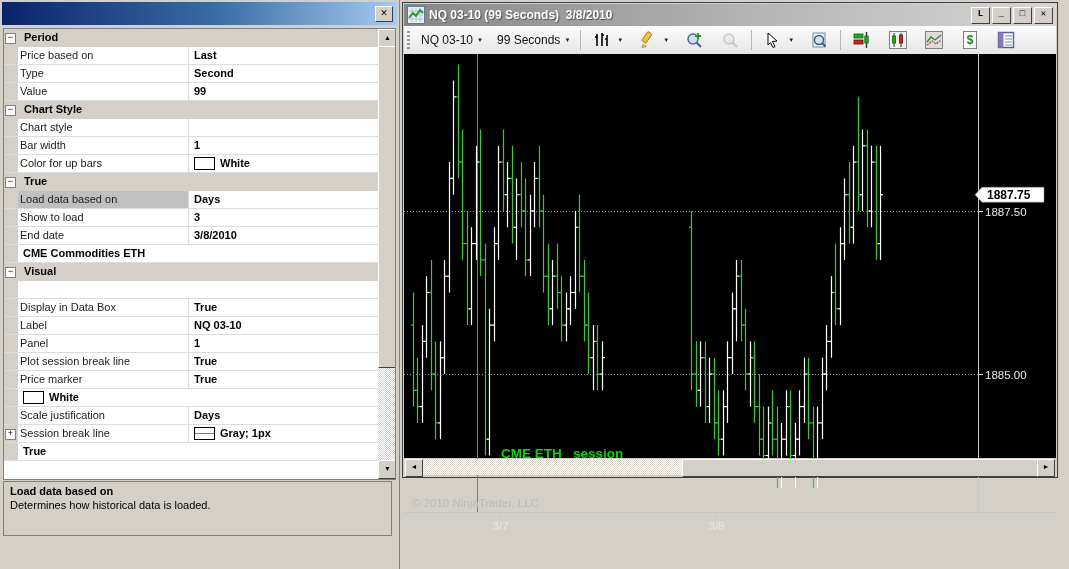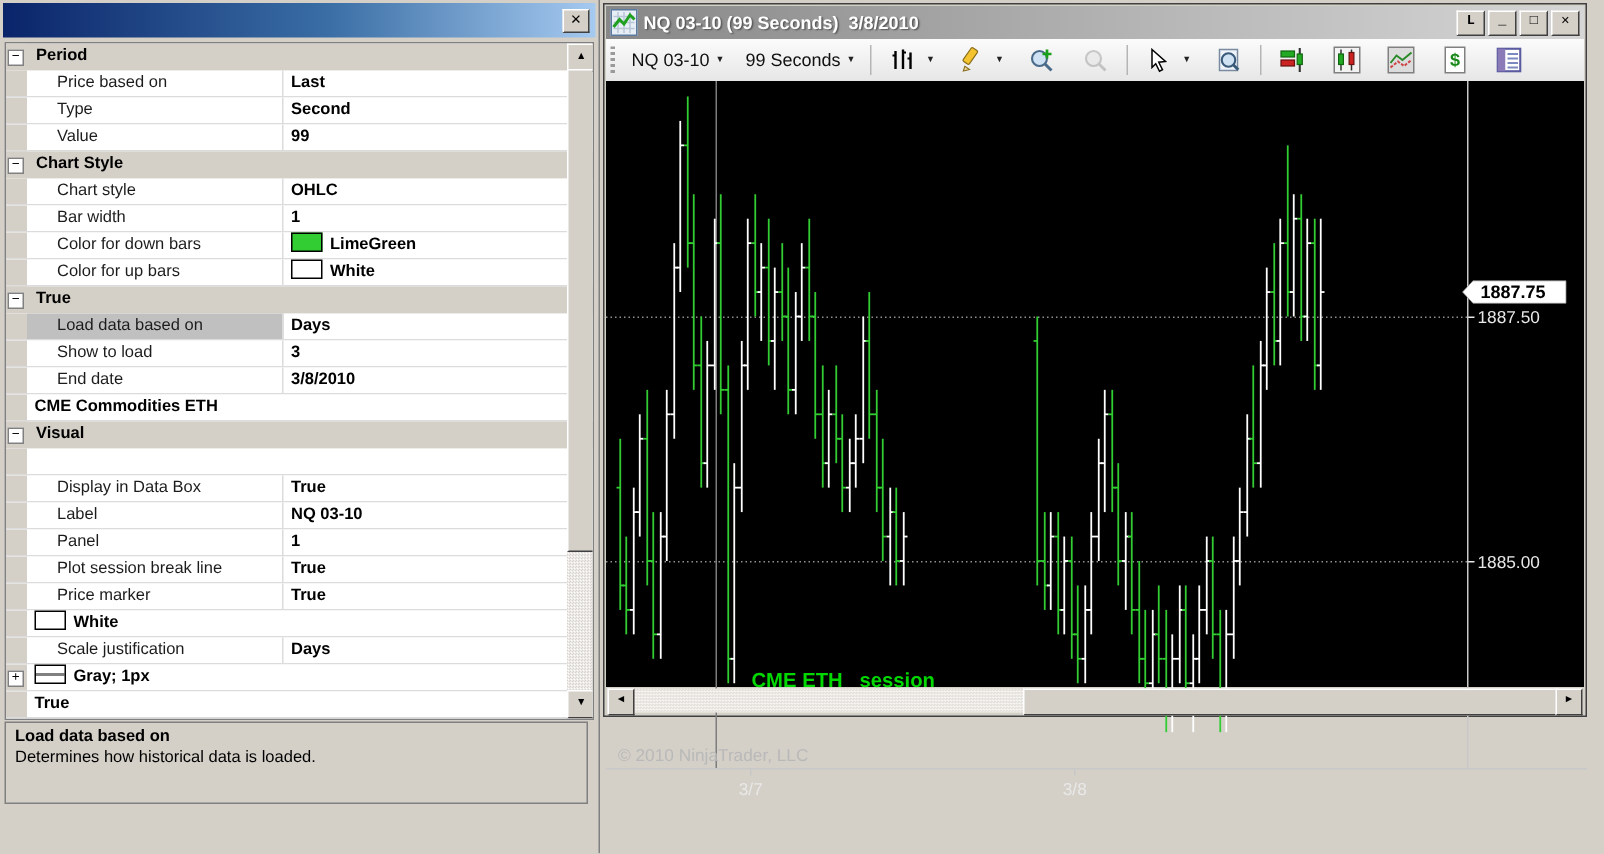--- a/index.html
+++ b/index.html
@@ -16,23 +16,23 @@
              font-size:9px;font-weight:bold;text-align:center;line-height:13px;color:#000;cursor:default;}
   #propgrid{position:absolute;left:3px;top:28px;width:391px;height:450px;background:#fff;
             border:1px solid #808080;overflow:hidden;}
   .prow{position:relative;height:18px;line-height:17px;font-size:11px;display:flex;
         border-bottom:1px solid #dcdcdc;box-sizing:border-box;background:#fff;}
   .pmargin{width:14px;flex:0 0 14px;background:#d4d0c8;position:relative;}
   .expbox{position:absolute;left:1px;top:4px;width:9px;height:9px;background:#fff;
           border:1px solid #808080;font-size:9px;line-height:7px;text-align:center;color:#000;}
   .prow.cat{background:#d4d0c8;border-bottom:1px solid #d4d0c8;}
   .catlabel{font-weight:bold;color:#000;padding-left:6px;}
-  .plabel{width:171px;flex:0 0 171px;padding-left:20px;color:#1c1c1c;
+  .plabel{width:171px;flex:0 0 171px;padding-left:2px;color:#1c1c1c;
           border-right:1px solid #dcdcdc;box-sizing:border-box;white-space:nowrap;overflow:hidden;}
-  .pvalue{flex:1;padding-left:5px;font-weight:bold;color:#000;white-space:nowrap;display:flex;gap:5px;}
+  .pvalue{flex:1;padding-left:5px;font-weight:bold;color:#000;white-space:nowrap;display:flex;align-items:center;gap:5px;}
   .prow.sel .plabel{background:#c0c0c0;}
   .prow.dis .plabel,.prow.dis .pvalue{color:#888;font-weight:normal;margin-top:24px;}
   .swatch{display:inline-block;width:19px;height:11px;border:1px solid #000;background:#fff;}
   .swatch.line{background:linear-gradient(#fff 0 42%,#808080 42% 58%,#fff 58% 100%);}
   
   #pg-scroll{position:absolute;right:0;top:0;width:17px;bottom:0;background:
      repeating-conic-gradient(#ffffff 0% 25%,#d8d4cc 0% 50%) 0 0/2px 2px;}
   .sbtn{position:absolute;left:0;width:17px;height:17px;background:#d4d0c8;
         border:1px solid;border-color:#ffffff #404040 #404040 #ffffff;
         font-size:7px;text-align:center;line-height:15px;color:#000;}
@@ -116,37 +116,26 @@
           </div>
           <div class="prow cat">
             <div class="pmargin">
               <span class="expbox">−</span>
             </div>
             <div class="catlabel">Chart Style</div>
           </div>
           <div class="prow">
             <div class="pmargin"></div>
             <div class="plabel">Chart style</div>
-            <div class="pvalue">
-              <span>OHLC</span>
-            </div>
           </div>
           <div class="prow">
             <div class="pmargin"></div>
             <div class="plabel">Bar width</div>
             <div class="pvalue">
               <span>1</span>
-            </div>
-          </div>
-          <div class="prow">
-            <div class="pmargin"></div>
-            <div class="plabel">Color for down bars</div>
-            <div class="pvalue">
-              <span class="swatch" style="background: rgb(50, 205, 50);"></span>
-              <span>LimeGreen</span>
             </div>
           </div>
           <div class="prow">
             <div class="pmargin"></div>
             <div class="plabel">Color for up bars</div>
             <div class="pvalue">
               <span class="swatch" style="background: rgb(255, 255, 255);"></span>
               <span>White</span>
             </div>
           </div>
@@ -242,20 +231,21 @@
             <div class="pmargin"></div>
             <div class="plabel">Scale justification</div>
             <div class="pvalue">
               <span>Days</span>
             </div>
           </div>
           <div class="prow">
             <div class="pmargin">
               <span class="expbox">+</span>
             </div>
+            <div class="plabel">Session break line</div>
             <div class="pvalue">
               <span class="swatch line"></span>
               <span>Gray; 1px</span>
             </div>
           </div>
           <div class="prow">
             <div class="pmargin"></div>
             <div class="pvalue">
               <span>True</span>
             </div>

